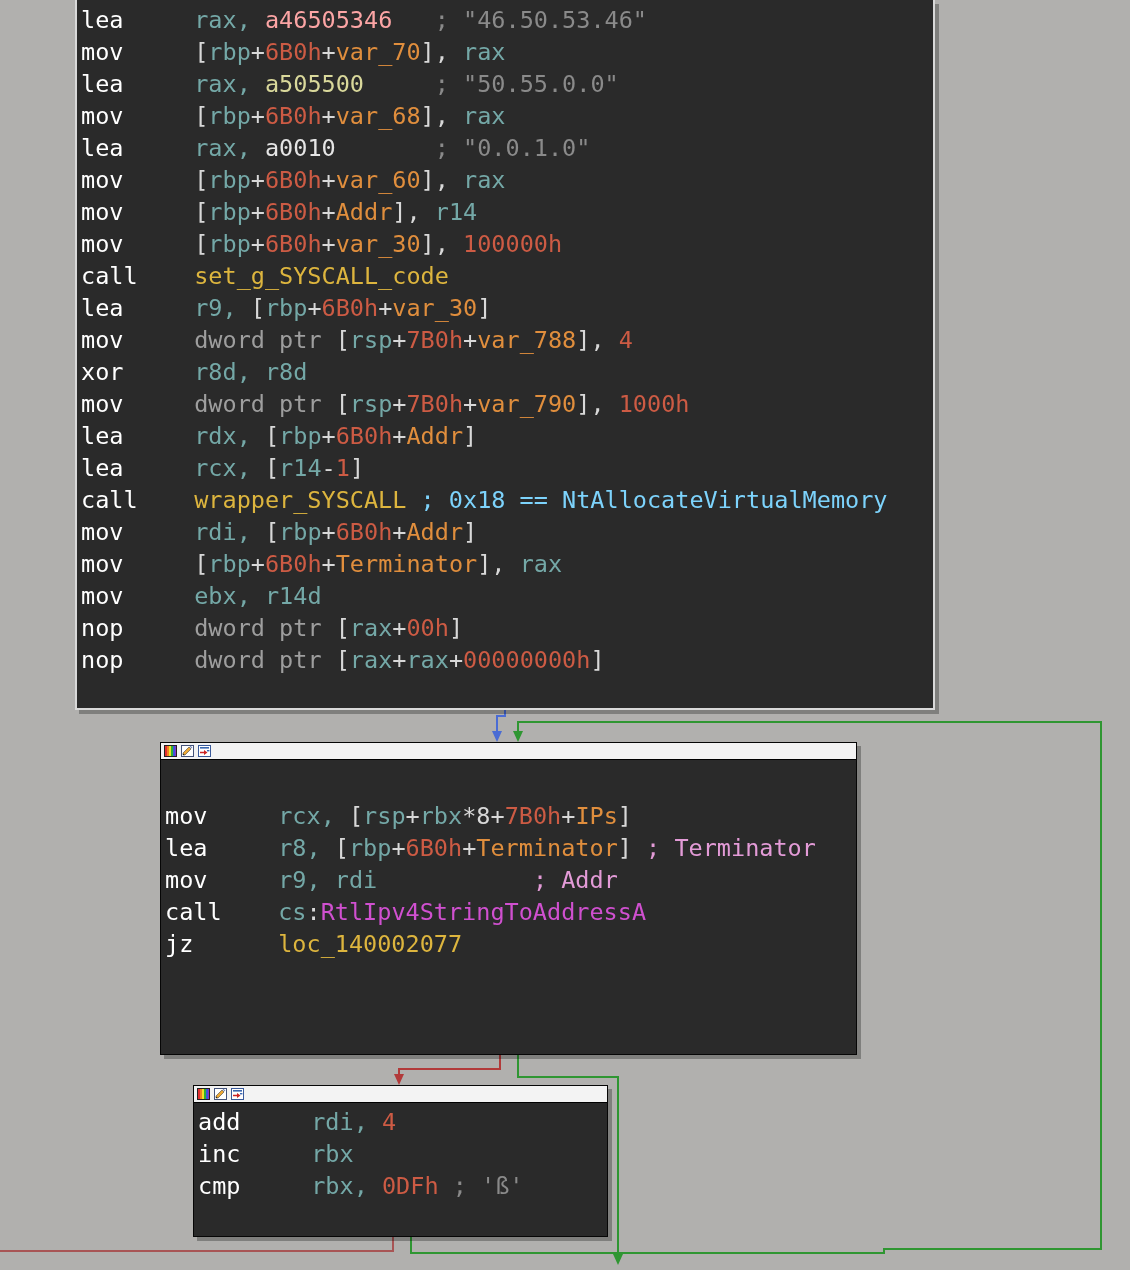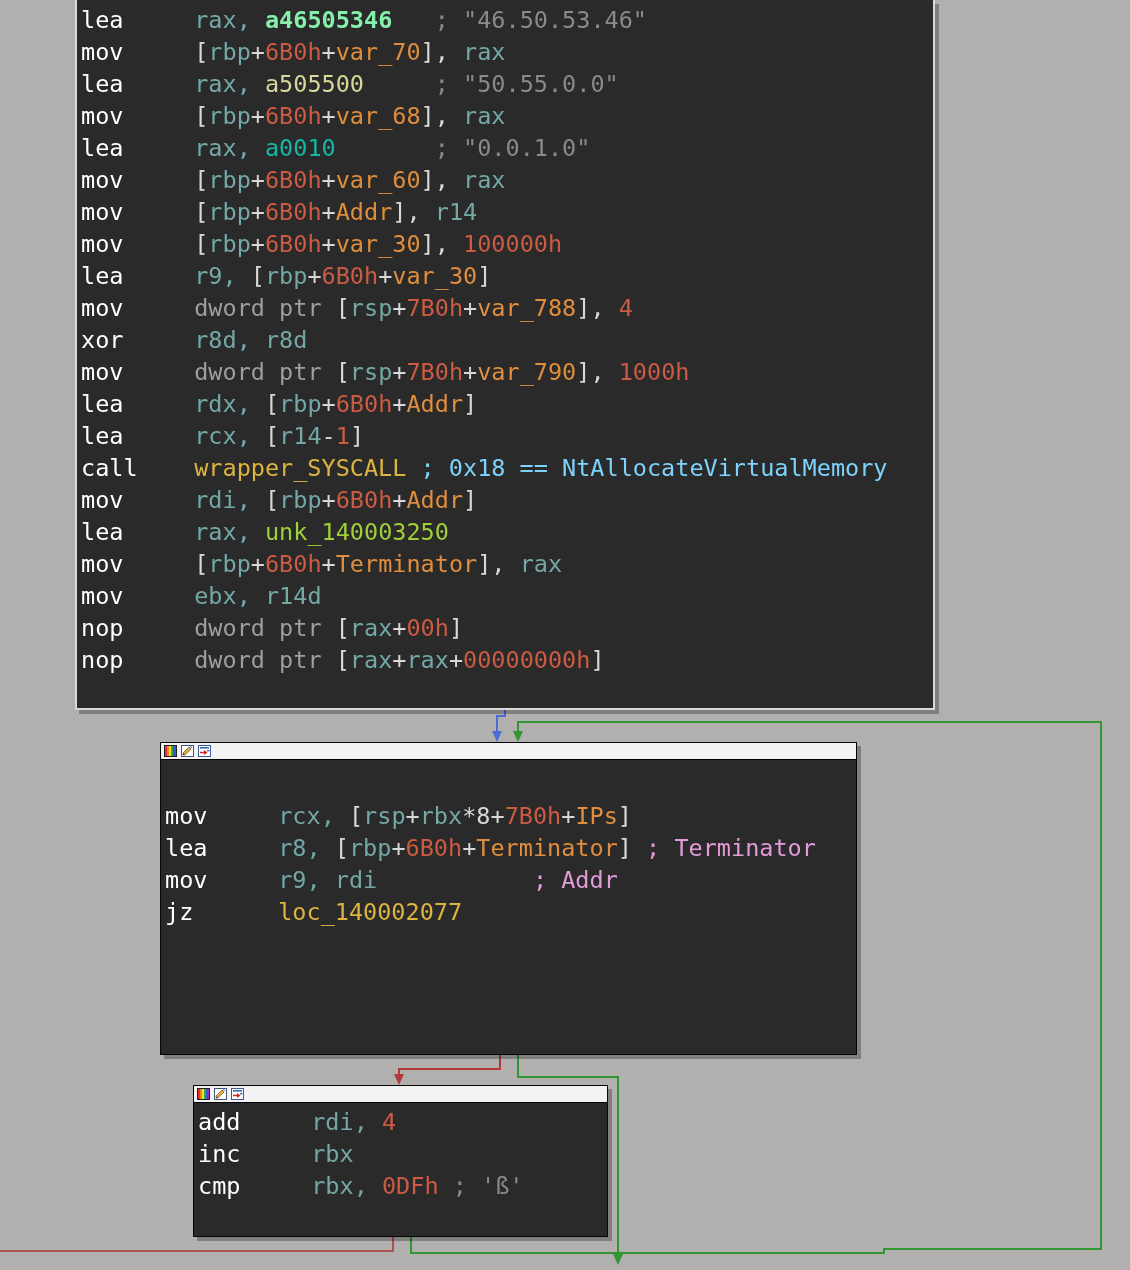--- a/index.html
+++ b/index.html
@@ -44,37 +44,37 @@
       <polyline points="411,1237 411,1253 884,1253 884,1249 1101,1249 1101,722 518,722 518,733" fill="none" stroke="#2f9632" stroke-width="2"></polyline>
       <polygon points="513,731 523,731 518,742" fill="#2f9632"></polygon>
       <polyline points="518,1055 518,1077 618,1077 618,1254" fill="none" stroke="#2f9632" stroke-width="2"></polyline>
       <polygon points="613,1254 623,1254 618,1265" fill="#2f9632"></polygon>
       <polyline points="500,1055 500,1069 399,1069 399,1076" fill="none" stroke="#b23a3a" stroke-width="2"></polyline>
       <polygon points="394,1074 404,1074 399,1085" fill="#b23a3a"></polygon>
       <polyline points="393,1237 393,1251 0,1251" fill="none" stroke="#a85555" stroke-width="2"></polyline>
     </svg>
 <div class="node current" style="left: 75px; top: 0px; width: 860px; height: 710px;">
       <div class="content" style="padding-top: 4px;">
-        <div class="line"><span style="color: rgb(255, 255, 255);">lea</span><span style="color: rgb(216, 216, 216);">     </span><span style="color: rgb(116, 168, 167);">rax, </span><span style="color: #86efac; font-weight: bold;">a46505346</span><span style="color: rgb(216, 216, 216);">   </span><span style="color: rgb(138, 138, 138);">; "46.50.53.46"</span></div>
+        <div class="line"><span style="color: rgb(255, 255, 255);">lea</span><span style="color: rgb(216, 216, 216);">     </span><span style="color: rgb(116, 168, 167);">rax, </span><span style="color: #fca5a5;">a46505346</span><span style="color: rgb(216, 216, 216);">   </span><span style="color: rgb(138, 138, 138);">; "46.50.53.46"</span></div>
         <div class="line"><span style="color: rgb(255, 255, 255);">mov</span><span style="color: rgb(216, 216, 216);">     [</span><span style="color: rgb(116, 168, 167);">rbp</span><span style="color: rgb(216, 216, 216);">+</span><span style="color: rgb(205, 91, 68);">6B0h</span><span style="color: rgb(216, 216, 216);">+</span><span style="color: rgb(224, 142, 61);">var_70</span><span style="color: rgb(216, 216, 216);">], </span><span style="color: rgb(116, 168, 167);">rax</span></div>
         <div class="line"><span style="color: rgb(255, 255, 255);">lea</span><span style="color: rgb(216, 216, 216);">     </span><span style="color: rgb(116, 168, 167);">rax, </span><span style="color: rgb(217, 216, 155);">a505500</span><span style="color: rgb(216, 216, 216);">     </span><span style="color: rgb(138, 138, 138);">; "50.55.0.0"</span></div>
         <div class="line"><span style="color: rgb(255, 255, 255);">mov</span><span style="color: rgb(216, 216, 216);">     [</span><span style="color: rgb(116, 168, 167);">rbp</span><span style="color: rgb(216, 216, 216);">+</span><span style="color: rgb(205, 91, 68);">6B0h</span><span style="color: rgb(216, 216, 216);">+</span><span style="color: rgb(224, 142, 61);">var_68</span><span style="color: rgb(216, 216, 216);">], </span><span style="color: rgb(116, 168, 167);">rax</span></div>
-        <div class="line"><span style="color: rgb(255, 255, 255);">lea</span><span style="color: rgb(216, 216, 216);">     </span><span style="color: rgb(116, 168, 167);">rax, </span><span style="color: #14b8a6; text-align: center;">a0010</span><span style="color: rgb(216, 216, 216);">       </span><span style="color: rgb(138, 138, 138);">; "0.0.1.0"</span></div>
+        <div class="line"><span style="color: rgb(255, 255, 255);">lea</span><span style="color: rgb(216, 216, 216);">     </span><span style="color: rgb(116, 168, 167);">rax, </span><span style="color: #e5e5e5; text-align: center;">a0010</span><span style="color: rgb(216, 216, 216);">       </span><span style="color: rgb(138, 138, 138);">; "0.0.1.0"</span></div>
         <div class="line"><span style="color: rgb(255, 255, 255);">mov</span><span style="color: rgb(216, 216, 216);">     [</span><span style="color: rgb(116, 168, 167);">rbp</span><span style="color: rgb(216, 216, 216);">+</span><span style="color: rgb(205, 91, 68);">6B0h</span><span style="color: rgb(216, 216, 216);">+</span><span style="color: rgb(224, 142, 61);">var_60</span><span style="color: rgb(216, 216, 216);">], </span><span style="color: rgb(116, 168, 167);">rax</span></div>
         <div class="line"><span style="color: rgb(255, 255, 255);">mov</span><span style="color: rgb(216, 216, 216);">     [</span><span style="color: rgb(116, 168, 167);">rbp</span><span style="color: rgb(216, 216, 216);">+</span><span style="color: rgb(205, 91, 68);">6B0h</span><span style="color: rgb(216, 216, 216);">+</span><span style="color: rgb(224, 142, 61);">Addr</span><span style="color: rgb(216, 216, 216);">], </span><span style="color: rgb(116, 168, 167);">r14</span></div>
         <div class="line"><span style="color: rgb(255, 255, 255);">mov</span><span style="color: rgb(216, 216, 216);">     [</span><span style="color: rgb(116, 168, 167);">rbp</span><span style="color: rgb(216, 216, 216);">+</span><span style="color: rgb(205, 91, 68);">6B0h</span><span style="color: rgb(216, 216, 216);">+</span><span style="color: rgb(224, 142, 61);">var_30</span><span style="color: rgb(216, 216, 216);">], </span><span style="color: rgb(205, 91, 68);">100000h</span></div>
+        <div class="line"><span style="color: rgb(255, 255, 255);">call</span><span style="color: rgb(216, 216, 216);">    </span><span style="color: rgb(221, 181, 62);">set_g_SYSCALL_code</span></div>
         <div class="line"><span style="color: rgb(255, 255, 255);">lea</span><span style="color: rgb(216, 216, 216);">     </span><span style="color: rgb(116, 168, 167);">r9, </span><span style="color: rgb(216, 216, 216);">[</span><span style="color: rgb(116, 168, 167);">rbp</span><span style="color: rgb(216, 216, 216);">+</span><span style="color: rgb(205, 91, 68);">6B0h</span><span style="color: rgb(216, 216, 216);">+</span><span style="color: rgb(224, 142, 61);">var_30</span><span style="color: rgb(216, 216, 216);">]</span></div>
         <div class="line"><span style="color: rgb(255, 255, 255);">mov</span><span style="color: rgb(216, 216, 216);">     </span><span style="color: rgb(158, 158, 158);">dword ptr </span><span style="color: rgb(216, 216, 216);">[</span><span style="color: rgb(116, 168, 167);">rsp</span><span style="color: rgb(216, 216, 216);">+</span><span style="color: rgb(205, 91, 68);">7B0h</span><span style="color: rgb(216, 216, 216);">+</span><span style="color: rgb(224, 142, 61);">var_788</span><span style="color: rgb(216, 216, 216);">], </span><span style="color: rgb(205, 91, 68);">4</span></div>
         <div class="line"><span style="color: rgb(255, 255, 255);">xor</span><span style="color: rgb(216, 216, 216);">     </span><span style="color: rgb(116, 168, 167);">r8d, r8d</span></div>
         <div class="line"><span style="color: rgb(255, 255, 255);">mov</span><span style="color: rgb(216, 216, 216);">     </span><span style="color: rgb(158, 158, 158);">dword ptr </span><span style="color: rgb(216, 216, 216);">[</span><span style="color: rgb(116, 168, 167);">rsp</span><span style="color: rgb(216, 216, 216);">+</span><span style="color: rgb(205, 91, 68);">7B0h</span><span style="color: rgb(216, 216, 216);">+</span><span style="color: rgb(224, 142, 61);">var_790</span><span style="color: rgb(216, 216, 216);">], </span><span style="color: rgb(205, 91, 68);">1000h</span></div>
         <div class="line"><span style="color: rgb(255, 255, 255);">lea</span><span style="color: rgb(216, 216, 216);">     </span><span style="color: rgb(116, 168, 167);">rdx, </span><span style="color: rgb(216, 216, 216);">[</span><span style="color: rgb(116, 168, 167);">rbp</span><span style="color: rgb(216, 216, 216);">+</span><span style="color: rgb(205, 91, 68);">6B0h</span><span style="color: rgb(216, 216, 216);">+</span><span style="color: rgb(224, 142, 61);">Addr</span><span style="color: rgb(216, 216, 216);">]</span></div>
         <div class="line"><span style="color: rgb(255, 255, 255);">lea</span><span style="color: rgb(216, 216, 216);">     </span><span style="color: rgb(116, 168, 167);">rcx, </span><span style="color: rgb(216, 216, 216);">[</span><span style="color: rgb(116, 168, 167);">r14</span><span style="color: rgb(216, 216, 216);">-</span><span style="color: rgb(205, 91, 68);">1</span><span style="color: rgb(216, 216, 216);">]</span></div>
         <div class="line"><span style="color: rgb(255, 255, 255);">call</span><span style="color: rgb(216, 216, 216);">    </span><span style="color: rgb(221, 181, 62);">wrapper_SYSCALL</span><span style="color: rgb(216, 216, 216);"> </span><span style="color: #7dd3fc;">; 0x18 == NtAllocateVirtualMemory</span></div>
         <div class="line"><span style="color: rgb(255, 255, 255);">mov</span><span style="color: rgb(216, 216, 216);">     </span><span style="color: rgb(116, 168, 167);">rdi, </span><span style="color: rgb(216, 216, 216);">[</span><span style="color: rgb(116, 168, 167);">rbp</span><span style="color: rgb(216, 216, 216);">+</span><span style="color: rgb(205, 91, 68);">6B0h</span><span style="color: rgb(216, 216, 216);">+</span><span style="color: rgb(224, 142, 61);">Addr</span><span style="color: rgb(216, 216, 216);">]</span></div>
-        <div class="line"><span style="color: rgb(255, 255, 255);">lea</span><span style="color: rgb(216, 216, 216);">     </span><span style="color: rgb(116, 168, 167);">rax, </span><span style="color: rgb(159, 208, 57);">unk_140003250</span></div>
         <div class="line"><span style="color: rgb(255, 255, 255);">mov</span><span style="color: rgb(216, 216, 216);">     [</span><span style="color: rgb(116, 168, 167);">rbp</span><span style="color: rgb(216, 216, 216);">+</span><span style="color: rgb(205, 91, 68);">6B0h</span><span style="color: rgb(216, 216, 216);">+</span><span style="color: rgb(224, 142, 61);">Terminator</span><span style="color: rgb(216, 216, 216);">], </span><span style="color: rgb(116, 168, 167);">rax</span></div>
         <div class="line"><span style="color: rgb(255, 255, 255);">mov</span><span style="color: rgb(216, 216, 216);">     </span><span style="color: rgb(116, 168, 167);">ebx, r14d</span></div>
         <div class="line"><span style="color: rgb(255, 255, 255);">nop</span><span style="color: rgb(216, 216, 216);">     </span><span style="color: rgb(158, 158, 158);">dword ptr </span><span style="color: rgb(216, 216, 216);">[</span><span style="color: rgb(116, 168, 167);">rax</span><span style="color: rgb(216, 216, 216);">+</span><span style="color: rgb(205, 91, 68);">00h</span><span style="color: rgb(216, 216, 216);">]</span></div>
         <div class="line"><span style="color: rgb(255, 255, 255);">nop</span><span style="color: rgb(216, 216, 216);">     </span><span style="color: rgb(158, 158, 158);">dword ptr </span><span style="color: rgb(216, 216, 216);">[</span><span style="color: rgb(116, 168, 167);">rax</span><span style="color: rgb(216, 216, 216);">+</span><span style="color: rgb(116, 168, 167);">rax</span><span style="color: rgb(216, 216, 216);">+</span><span style="color: rgb(205, 91, 68);">00000000h</span><span style="color: rgb(216, 216, 216);">]</span></div>
       </div>
     </div>
     <div class="node" style="left: 160px; top: 742px; width: 697px; height: 313px;">
       <div class="titlebar">
         <span class="tb-icon">
           <svg viewBox="0 0 13 12">
@@ -102,20 +102,21 @@
             <path d="M2 6.8 L6 6.8 L6 5 L9.5 7.5 L6 10 L6 8.2 L2 8.2 Z" fill="#cc2525"></path>
             <rect x="9" y="5" width="2.4" height="1.4" fill="#3a68b0"></rect>
           </svg>
         </span>
       </div>
       <div class="content" style="padding-top: 8px;">
         <div class="line"></div>
         <div class="line"><span style="color: rgb(255, 255, 255);">mov</span><span style="color: rgb(216, 216, 216);">     </span><span style="color: rgb(116, 168, 167);">rcx, </span><span style="color: rgb(216, 216, 216);">[</span><span style="color: rgb(116, 168, 167);">rsp</span><span style="color: rgb(216, 216, 216);">+</span><span style="color: rgb(116, 168, 167);">rbx</span><span style="color: rgb(216, 216, 216);">*8+</span><span style="color: rgb(205, 91, 68);">7B0h</span><span style="color: rgb(216, 216, 216);">+</span><span style="color: rgb(224, 142, 61);">IPs</span><span style="color: rgb(216, 216, 216);">]</span></div>
         <div class="line"><span style="color: rgb(255, 255, 255);">lea</span><span style="color: rgb(216, 216, 216);">     </span><span style="color: rgb(116, 168, 167);">r8, </span><span style="color: rgb(216, 216, 216);">[</span><span style="color: rgb(116, 168, 167);">rbp</span><span style="color: rgb(216, 216, 216);">+</span><span style="color: rgb(205, 91, 68);">6B0h</span><span style="color: rgb(216, 216, 216);">+</span><span style="color: rgb(224, 142, 61);">Terminator</span><span style="color: rgb(216, 216, 216);">] </span><span style="color: rgb(227, 155, 215);">; Terminator</span></div>
         <div class="line"><span style="color: rgb(255, 255, 255);">mov</span><span style="color: rgb(216, 216, 216);">     </span><span style="color: rgb(116, 168, 167);">r9, rdi</span><span style="color: rgb(216, 216, 216);">           </span><span style="color: rgb(227, 155, 215);">; Addr</span></div>
+        <div class="line"><span style="color: rgb(255, 255, 255);">call</span><span style="color: rgb(216, 216, 216);">    </span><span style="color: rgb(116, 168, 167);">cs</span><span style="color: rgb(216, 216, 216);">:</span><span style="color: rgb(208, 80, 208);">RtlIpv4StringToAddressA</span></div>
         <div class="line"><span style="color: rgb(255, 255, 255);">jz</span><span style="color: rgb(216, 216, 216);">      </span><span style="color: rgb(221, 181, 62); margin-top: 14px;">loc_140002077</span></div>
       </div>
     </div>
     <div class="node" style="left: 193px; top: 1085px; width: 415px; height: 152px;">
       <div class="titlebar">
         <span class="tb-icon">
           <svg viewBox="0 0 13 12">
             <rect x="0" y="0" width="13" height="12" fill="#222"></rect>
             <rect x="1" y="1" width="2" height="10" fill="#e03030"></rect>
             <rect x="3" y="1" width="2" height="10" fill="#f08020"></rect>

